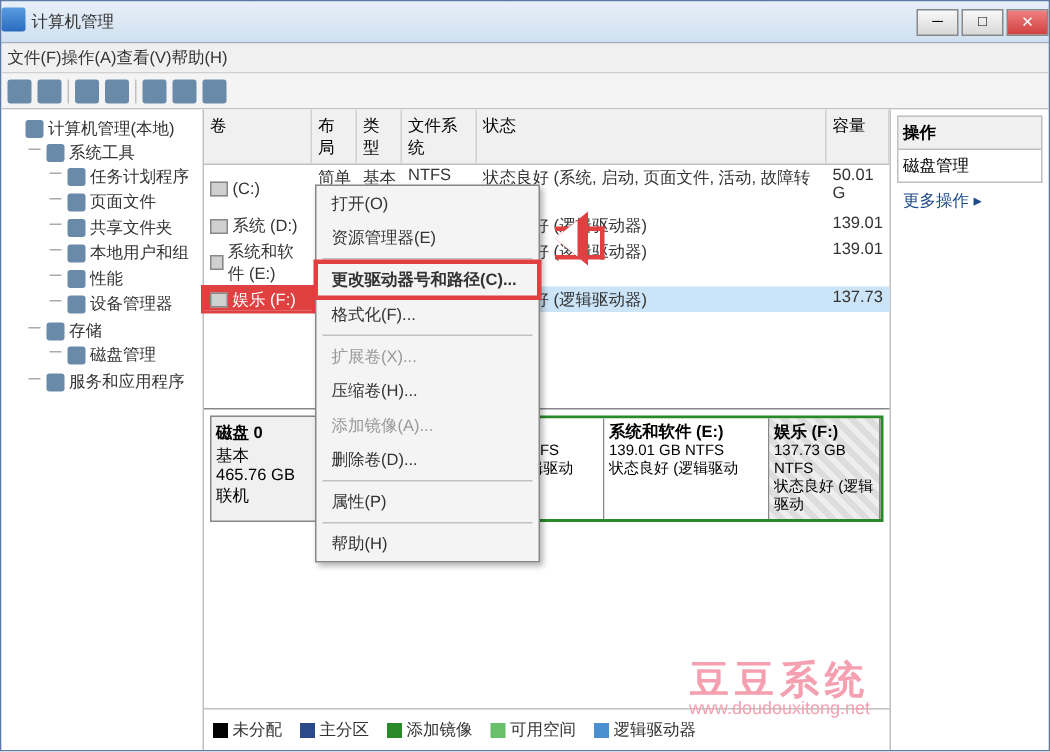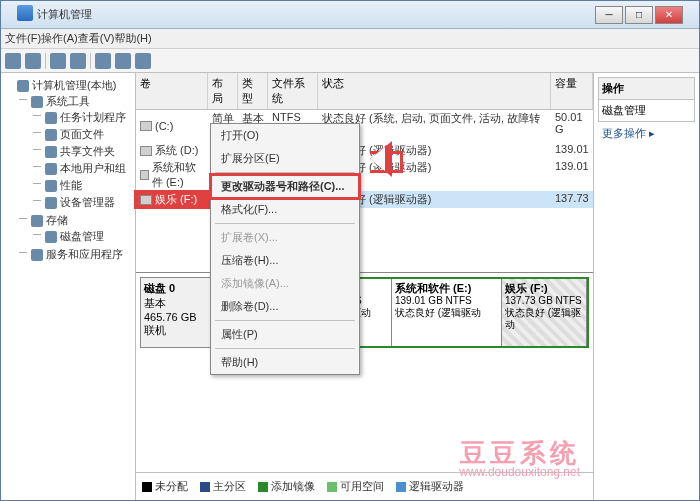--- a/index.html
+++ b/index.html
@@ -1,18 +1,18 @@
 <!DOCTYPE html>
 <html><head>
 <meta charset="utf-8">
 <style>
 * { box-sizing: border-box; margin: 0; padding: 0; font-family: "Microsoft YaHei", SimSun, sans-serif; font-size: 11px; }
 body { background: #fff; width: 700px; height: 501px; overflow: hidden; position: relative; }
 .window { width: 700px; height: 501px; border: 1px solid #5a7ba8; background: #f0f0f0; display: flex; flex-direction: column; }
-.titlebar { height: 28px; background: linear-gradient(#e8f0f8, #cfe0f0); display: flex; align-items: center; padding: 0 16px; border-bottom: 1px solid #a0b0c0; }
+.titlebar { height: 28px; background: linear-gradient(#e8f0f8, #cfe0f0); display: flex; align-items: center; padding: 0 0; border-bottom: 1px solid #a0b0c0; }
 .titlebar .title-text { flex: 1; padding-left: 20px; position: relative; color:#333; }
 .titlebar .title-text::before { content: ""; position: absolute; left: 0; top: -2px; width: 16px; height: 16px; background: linear-gradient(#5a9be0,#2a6bc0); border-radius: 2px; }
 .winbtns { display: flex; gap: 2px; }
 .winbtn { width: 28px; height: 18px; border: 1px solid #888; background: linear-gradient(#f8f8f8,#d8d8d8); display: flex; align-items: center; justify-content: center; font-size: 10px; }
 .winbtn.close { background: linear-gradient(#f08080,#d04040); color: #fff; }
 .menubar { height: 20px; display: flex; align-items: center; padding: 0 4px; background: #f0f0f0; border-bottom: 1px solid #d0d0d0; color:#333; }
 .toolbar { height: 24px; display: flex; align-items: center; gap: 4px; padding: 0 4px; background: #f4f4f4; border-bottom: 1px solid #c0c0c0; }
 .tbicn { width: 16px; height: 16px; background: #6a8aaa; border-radius: 2px; }
 .tbsep { width: 1px; height: 16px; background: #c0c0c0; }
 .body { flex: 1; display: flex; min-height: 0; }
@@ -34,21 +34,21 @@
 .dicn { width: 12px; height: 10px; background: #d0d0d0; border: 1px solid #888; }
 .ctxmenu { position: absolute; left: 210px; top: 123px; width: 150px; background: #f4f4f4; border: 1px solid #888; box-shadow: 2px 2px 4px rgba(0,0,0,0.3); z-index: 10; }
 .ctxmenu div { padding: 4px 10px; color:#333; }
 .ctxmenu div.dis { color: #999; }
 .ctxmenu .sep { height: 1px; background: #c0c0c0; margin: 2px 4px; padding: 0; }
 .ctxmenu .hl { outline: 3px solid #e04040; outline-offset: -1px; font-weight: bold; }
 .arrow { position: absolute; left: 370px; top: 145px; width: 50px; height: 30px; z-index: 9; }
 .arrow::before { content: ""; position: absolute; left: 0; top: 6px; width: 30px; height: 16px; border: 3px solid #e04040; border-left: none; }
 .arrow::after { content: ""; position: absolute; left: -18px; top: -4px; width: 0; height: 0; border: 18px solid transparent; border-right: 22px solid #e04040; }
 .arrow-inner { content: ""; position: absolute; left: -12px; top: 2px; width: 0; height: 0; border: 12px solid transparent; border-right: 15px solid #fff; z-index:10; }
-.diskmap { border-top: 1px solid #888; padding: 4px; display: flex; gap: 8px; font-size: 10px; margin-top: auto; justify-content: center; }
+.diskmap { border-top: 1px solid #888; padding: 4px; display: flex; gap: 19px; font-size: 10px; margin-top: auto; justify-content: center; }
 .diskhdr { width: 72px; border: 1px solid #888; background: #f0f0f0; padding: 3px; }
 .parts { flex: 1; display: flex; border: 2px solid #2a8a2a; }
 .part { border-right: 1px solid #888; padding: 3px; font-size: 10px; line-height: 1.2; background: #fff; }
 .part:first-child { width: 60px; border-left: 0; }
 .part.sys { width: 110px; }
 .part.sw { width: 110px; }
 .part.en { flex: 1; background: repeating-linear-gradient(45deg,#eee,#eee 4px,#ddd 4px,#ddd 8px); }
 .legend { border-top: 1px solid #c0c0c0; padding: 6px; display: flex; gap: 12px; font-size: 11px; align-items: center; color:#333; }
 .legend span::before { content: ""; display: inline-block; width: 10px; height: 10px; margin-right: 3px; vertical-align: middle; }
 .lg-un::before { background: #000; } .lg-pr::before { background: #2a4a8a; } .lg-ex::before { background: #2a8a2a; } .lg-fr::before { background: #6ac06a; } .lg-lg::before { background: #4a90d0; }
@@ -183,21 +183,21 @@
     <div class="rightpane">
       <div class="hdr">操作</div>
       <div class="act">磁盘管理</div>
       <div class="link"><span>更多操作</span> <span>▸</span></div>
     </div>
   </div>
 </div>
 
 <div class="ctxmenu">
   <div>打开(O)</div>
-  <div>扩展分区(E)</div>
+  <div>资源管理器(E)</div>
   <div class="sep"></div>
   <div class="hl">更改驱动器号和路径(C)...</div>
   <div>格式化(F)...</div>
   <div class="sep"></div>
   <div class="dis">扩展卷(X)...</div>
   <div>压缩卷(H)...</div>
   <div class="dis">添加镜像(A)...</div>
   <div>删除卷(D)...</div>
   <div class="sep"></div>
   <div>属性(P)</div>

